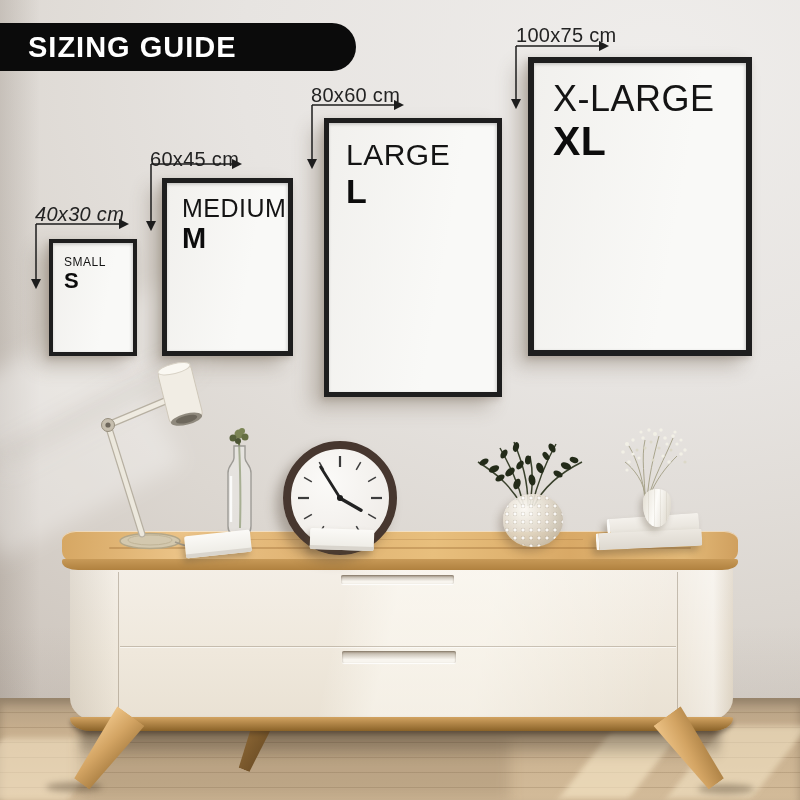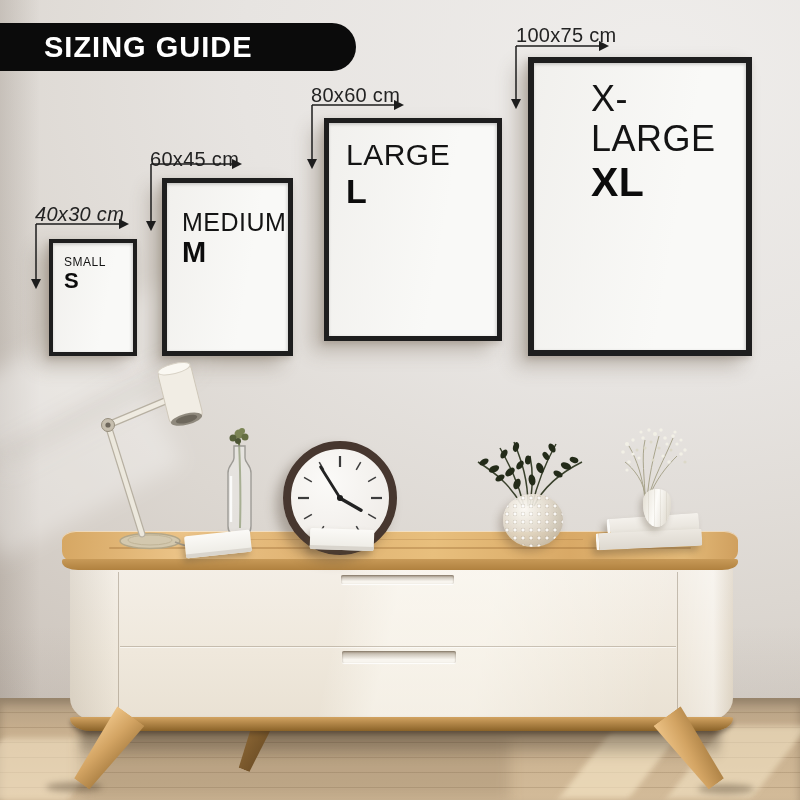--- a/index.html
+++ b/index.html
@@ -13,39 +13,39 @@
      background:linear-gradient(90deg, rgba(105,92,80,0.20), rgba(105,92,80,0) 5%),
                 linear-gradient(0deg, rgba(110,95,80,0.14), rgba(110,95,80,0) 22%);}
   .wall-light{position:absolute;z-index:1;pointer-events:none;filter:blur(10px);}
   .wl1{left:-36px;top:330px;width:240px;height:92px;transform:rotate(-28deg);background:rgba(255,255,255,0.38);}
   .wl2{left:-30px;top:432px;width:205px;height:84px;transform:rotate(-28deg);background:rgba(255,255,255,0.30);}
   .wl3{left:-10px;top:398px;width:215px;height:26px;transform:rotate(-28deg);background:rgba(115,100,85,0.12);}
 
   
   .banner{position:absolute;left:0;top:23px;width:356px;height:48px;z-index:7;
           background:#0b0b0b;border-radius:0 24px 24px 0;
-          display:flex;align-items:center;padding-left:44px;}
+          display:flex;align-items:center;padding-left:28px;}
   .banner span{color:#ffffff;font-size:29px;font-weight:700;letter-spacing:1px;}
 
   
   .frame{position:absolute;z-index:2;background:linear-gradient(100deg,#f1f0ed,#f9f9f7 65%);
          border-style:solid;border-color:#1e1e1e;
          box-shadow:-12px 10px 18px rgba(95,78,60,0.30), -2px 3px 6px rgba(95,78,60,0.22),
                     inset 0 2px 3px rgba(0,0,0,0.14), inset -2px 0 3px rgba(0,0,0,0.07);}
   .frame .flabel{position:absolute;color:#141414;line-height:1.12;}
   .frame .fname{display:block;font-weight:400;letter-spacing:0.5px;}
   .frame .fletter{display:block;font-weight:700;letter-spacing:0.5px;color:#0c0c0c;}
   .frame-s {left:49px; top:239px;width:88px; height:117px;border-width:4px;}
   .frame-s .flabel{left:11px;top:13px;} .frame-s .fname{font-size:12px;} .frame-s .fletter{font-size:22px;}
   .frame-m {left:162px;top:178px;width:131px;height:178px;border-width:5px;}
-  .frame-m .flabel{left:15px;top:25px;} .frame-m .fname{font-size:25px;} .frame-m .fletter{font-size:29px;}
-  .frame-l {left:324px;top:118px;width:178px;height:223px;border-width:5px;}
+  .frame-m .flabel{left:15px;top:11px;} .frame-m .fname{font-size:25px;} .frame-m .fletter{font-size:29px;}
+  .frame-l {left:324px;top:118px;width:178px;height:279px;border-width:5px;}
   .frame-l .flabel{left:17px;top:15px;} .frame-l .fname{font-size:30px;} .frame-l .fletter{font-size:34px;}
   .frame-xl{left:528px;top:57px; width:224px;height:299px;border-width:6px;}
-  .frame-xl .flabel{left:19px;top:16px;margin-left:38px;} .frame-xl .fname{font-size:36px;} .frame-xl .fletter{font-size:41px;}
+  .frame-xl .flabel{left:19px;top:16px;} .frame-xl .fname{font-size:36px;} .frame-xl .fletter{font-size:41px;}
 
   
   .dim{position:absolute;z-index:3;font-size:20px;letter-spacing:0.3px;color:#232323;}
   .dim-s {left:35px; top:203px;font-style:italic;}
   .dim-m {left:150px;top:148px;}
   .dim-l {left:311px;top:84px;}
   .dim-xl{left:516px;top:24px;}
   .anno-svg{position:absolute;inset:0;z-index:3;pointer-events:none;}
 
   

